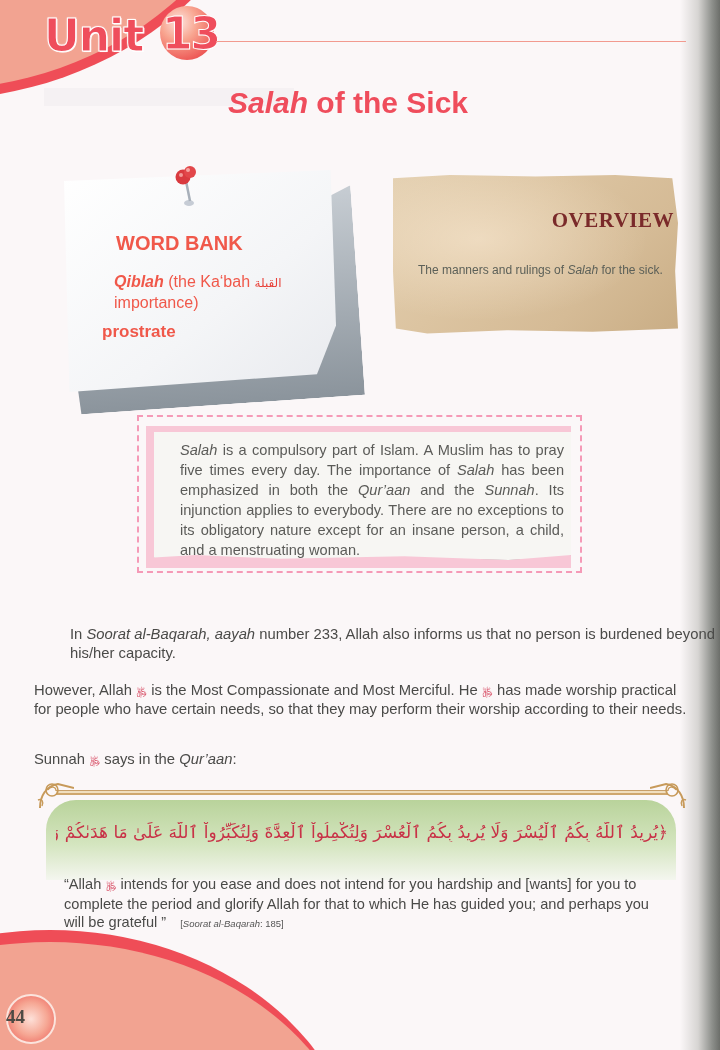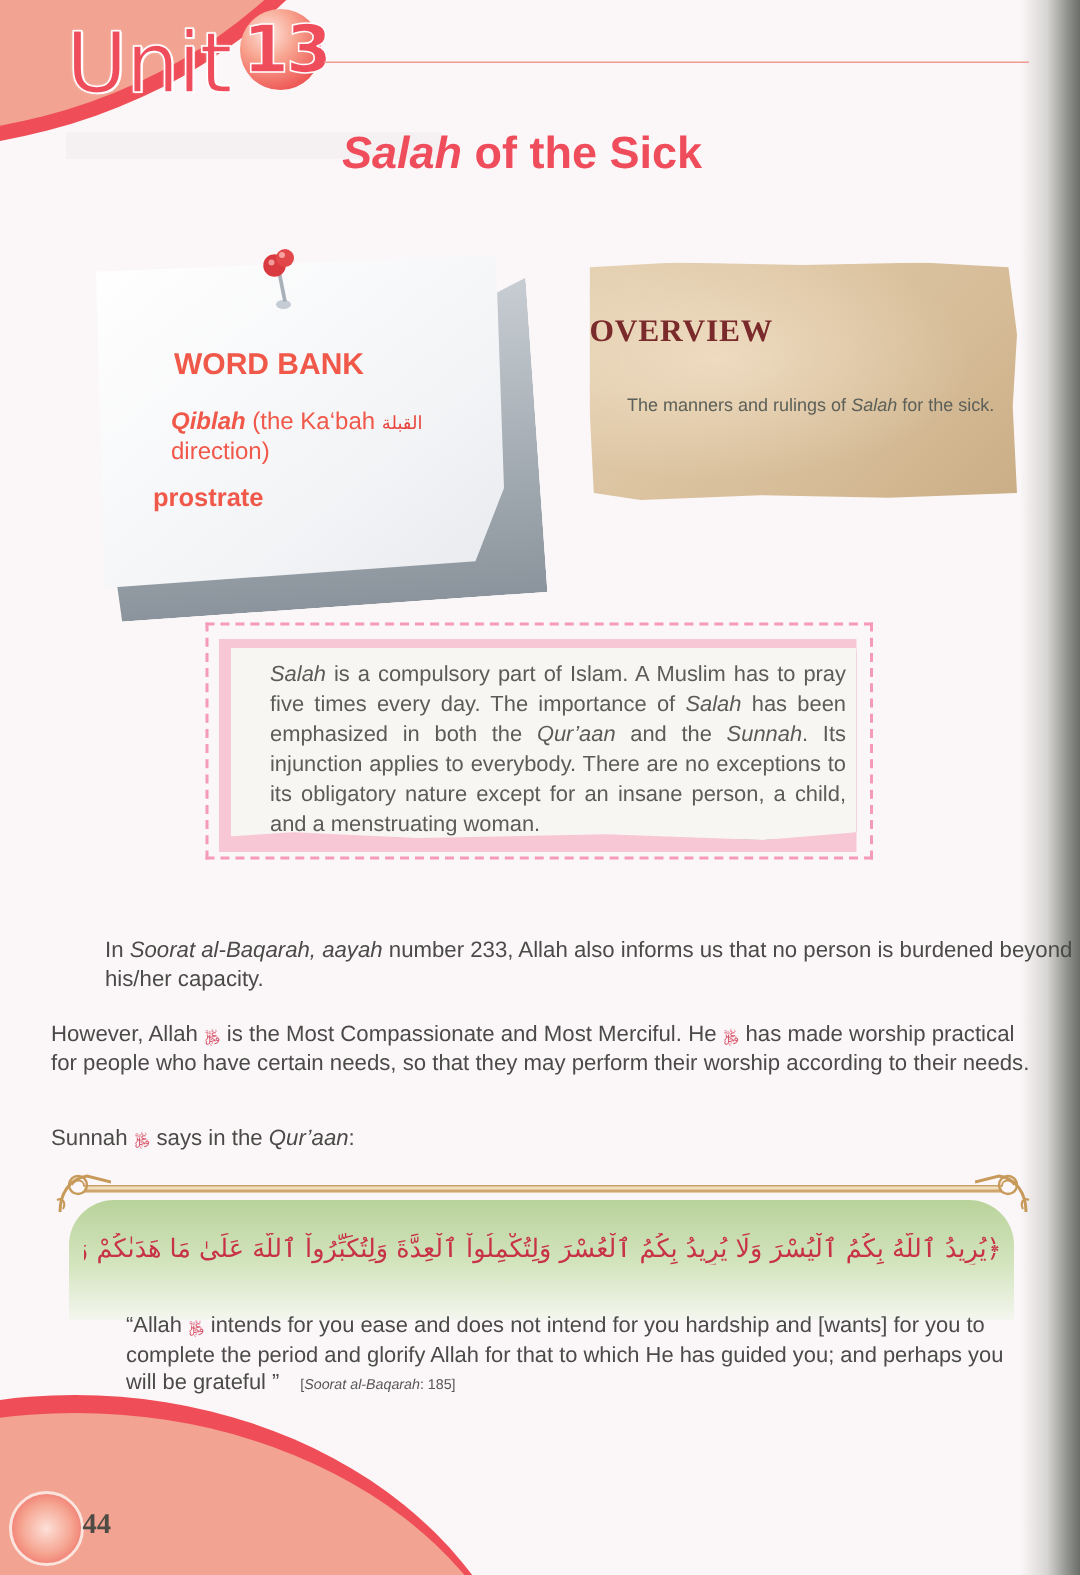--- a/index.html
+++ b/index.html
@@ -24,22 +24,22 @@
     border-left: none; border-top: none;
   }
   .corner-bottom {
     position: absolute; left: -260px; top: 930px; width: 620px; height: 500px;
     border-radius: 50%;
     background: #f2a391;
     border-top: 12px solid #ef4d57;
   }
   .unit-title {
     position: absolute; left: 44px; top: 10px;
-    font-family: "DejaVu Sans", sans-serif; font-weight: normal;
-    font-size: 56px; color: #ef4d5c; letter-spacing: -1px;
+    font-family: "DejaVu Sans", sans-serif; font-weight: bold;
+    font-size: 44px; color: #ef4d5c; letter-spacing: -1px;
     -webkit-text-stroke: 1px #fff;
     text-shadow: 0 0 2px #fff, 1px 1px 0 #fff;
   }
   .unit-num {
     position: absolute; left: 160px; top: 6px; width: 54px; height: 54px;
     border-radius: 50%;
     background: radial-gradient(circle at 35% 30%, #fde3dd 0%, #f8a590 35%, #ee5b58 75%, #d94048 100%);
   }
   .unit-num span {
     position: absolute; left: 2px; top: 2px;
@@ -87,21 +87,21 @@
 
   
   .overview {
     position: absolute; left: 393px; top: 175px; width: 285px; height: 160px;
     background:
       radial-gradient(ellipse at 30% 40%, rgba(255,240,220,0.5), rgba(0,0,0,0) 60%),
       linear-gradient(135deg, #e3cfb0 0%, #dcc4a1 40%, #d5bb96 70%, #c9ad85 100%);
     clip-path: polygon(0 2%, 20% 0, 50% 1%, 78% 0, 98% 2%, 100% 30%, 99% 60%, 100% 96%, 70% 98%, 40% 97%, 12% 99%, 1% 96%, 0 60%);
   }
   .overview-title {
-    position: absolute; left: 393px; width: 281px; top: 208px; text-align: left;
+    position: absolute; left: 393px; width: 281px; top: 208px; text-align: right;
     font-family: "Liberation Serif", serif; font-weight: bold; font-size: 21px;
     color: #7a2a2a; letter-spacing: 0.5px;
   }
   .overview-text {
     position: absolute; left: 418px; top: 257px; width: 250px;
     font-size: 12px; line-height: 26px; color: #5c6058;
     text-align: justify; text-align-last: left;
   }
   .pink-frame {
     position: absolute; left: 137px; top: 415px; width: 445px; height: 158px;
@@ -148,33 +148,33 @@
   .q-orn { position: absolute; width: 38px; height: 34px; }
   .q-orn.left { left: 36px; top: 778px; }
   .q-orn.right { left: 650px; top: 778px; transform: scaleX(-1); }
   .q-arabic {
     position: absolute; left: 56px; top: 822px; width: 612px; text-align: center;
     direction: rtl;
     font-family: "DejaVu Sans", sans-serif; font-size: 17px; color: #c83247;
     white-space: nowrap; overflow: hidden;
   }
   .q-trans {
-    position: absolute; left: 84px; top: 875px; width: 600px;
+    position: absolute; left: 64px; top: 875px; width: 600px;
     font-size: 14.6px; line-height: 18.5px; color: #4a4a48;
   }
   .q-ref { font-size: 9.5px; color: #555; margin-left: 14px; }
   .q-ref i { font-style: italic; }
 
   .page-num-circle {
     position: absolute; left: 6px; top: 994px; width: 50px; height: 50px; border-radius: 50%;
     background: radial-gradient(circle at 50% 50%, #fde0d8 0%, #f6a794 50%, #ee6a62 90%);
     border: 2px solid #fbe4dd;
   }
   .page-num {
-    position: absolute; left: 6px; top: 1006px; width: 68px; text-align: right;
+    position: absolute; left: 6px; top: 1006px; width: 68px; text-align: left;
     font-family: "Liberation Serif", serif; font-weight: bold; font-size: 19px; color: #4e4a44;
   }
   
   .bleed {
     position: absolute; color: rgba(160,160,170,0.18); font-size: 13px; line-height: 18px;
   }
 </style>
 </head>
 <body>
 
@@ -199,21 +199,21 @@
 <svg class="pin" viewBox="0 0 26 46">
   <ellipse cx="15" cy="38" rx="5" ry="3" fill="#b9c1cc" opacity="0.8"></ellipse>
   <path d="M12 16 L16 36" stroke="#a8b0ba" stroke-width="2.5"></path>
   <circle cx="9" cy="12" r="7.5" fill="#d93a3f"></circle>
   <circle cx="16" cy="7" r="6" fill="#e2474a"></circle>
   <circle cx="14" cy="5" r="2" fill="#f7a3a0"></circle>
   <circle cx="7" cy="10" r="2" fill="#f29a98"></circle>
 </svg>
 <div class="wb-title">WORD BANK</div>
 <div class="wb-item1">
-  <b>Qiblah</b><span> (the Ka‘bah </span><span class="wb-arabic">القبلة</span><span> direction)</span>
+  <b>Qiblah</b><span> (the Ka‘bah </span><span class="wb-arabic">القبلة</span><span> importance)</span>
 </div>
 <div class="wb-item2">prostrate</div>
 
 <div class="overview"></div>
 <div class="overview-title">OVERVIEW</div>
 <div class="overview-text">
   <span>The manners and rulings of </span><i>Salah</i><span> for the sick.</span>
 </div>
 
 <div class="pink-frame"></div>

